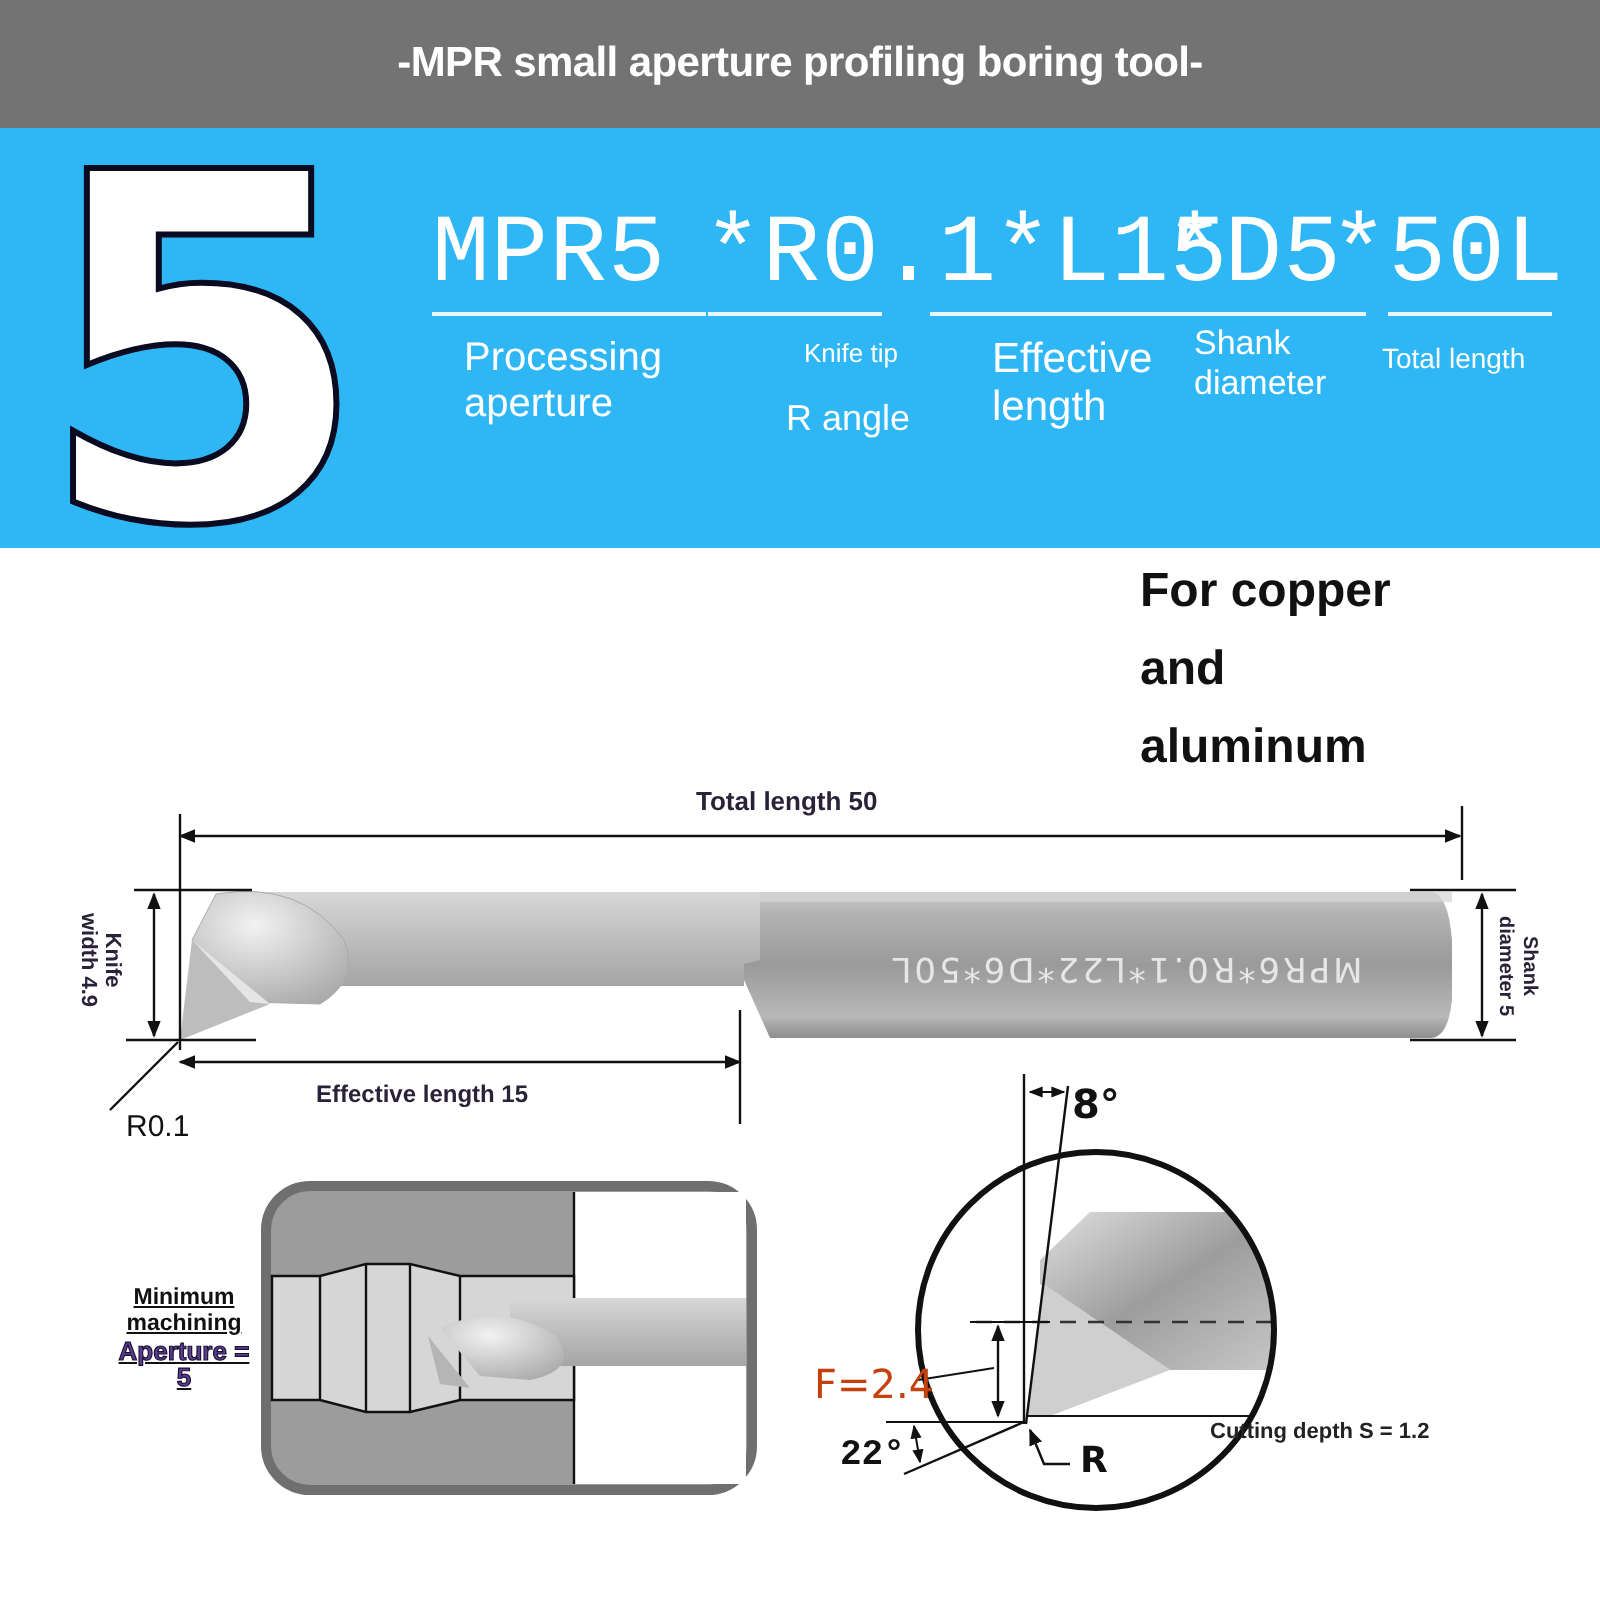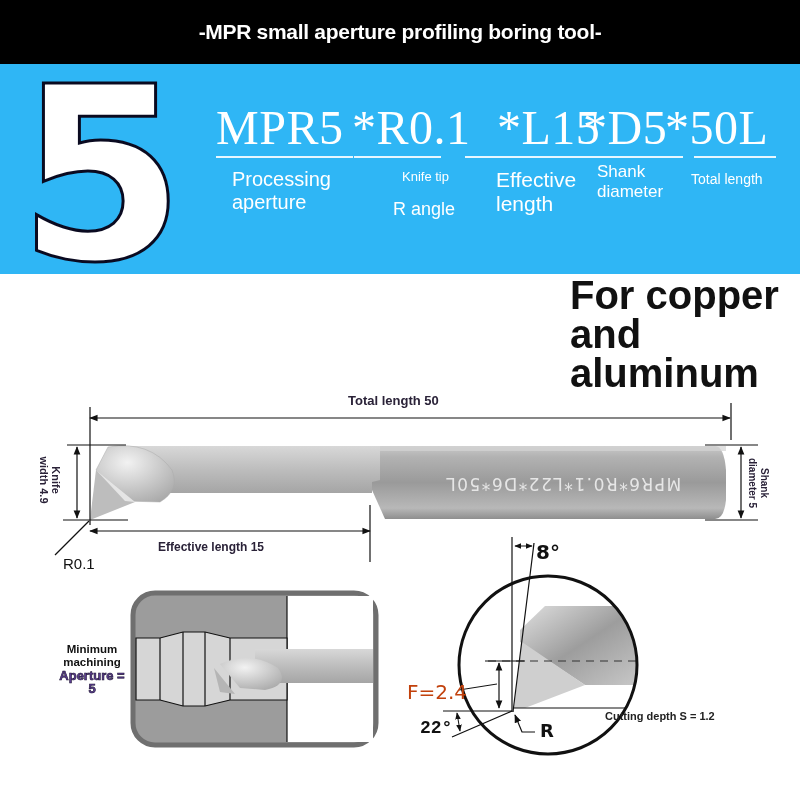--- a/index.html
+++ b/index.html
@@ -1,25 +1,25 @@
 <!DOCTYPE html>
 <html><head>
 <meta charset="utf-8">
 <style>
   html,body{margin:0;padding:0;}
   body{width:800px;height:800px;position:relative;overflow:hidden;background:#ffffff;font-family:"Liberation Sans",sans-serif;}
-  .topbar{position:absolute;left:0;top:0;width:800px;height:64px;background:#000000;display:flex;align-items:center;justify-content:center;}
+  .topbar{position:absolute;left:0;top:0;width:800px;height:64px;background:#737373;display:flex;align-items:center;justify-content:center;}
   .topbar span{color:#fff;font-weight:bold;font-size:21px;font-family:"Liberation Sans",sans-serif;letter-spacing:-0.3px;}
   .blueband{position:absolute;left:0;top:64px;width:800px;height:210px;background:#2fb6f5;}
   .bignum{position:absolute;left:18px;top:66px;font-family:"DejaVu Sans",sans-serif;font-weight:bold;font-size:240px;line-height:220px;color:#fff;-webkit-text-stroke:3px #0a0a20;}
-  .code{position:absolute;top:98px;font-family:Liberation Serif, serif;font-size:48px;color:#fff;line-height:60px;letter-spacing:0.5px;}
+  .code{position:absolute;top:98px;font-family:Liberation Mono, monospace;font-size:48px;color:#fff;line-height:60px;letter-spacing:0.5px;}
   .uline{position:absolute;top:156px;height:2px;background:#e8f7ff;}
   .lbl{position:absolute;color:#fff;font-weight:normal;font-family:"Liberation Sans",sans-serif;line-height:1.15;}
   .desc{position:absolute;left:122px;top:326px;font-size:15.5px;font-weight:bold;color:#33303a;line-height:21px;}
-  .forcu{position:absolute;left:570px;top:276px;font-size:40px;font-weight:bold;color:#111;line-height:39px;}
+  .forcu{position:absolute;left:570px;top:276px;font-size:24px;font-weight:bold;color:#111;line-height:39px;}
   .dimtxt{position:absolute;font-weight:bold;font-size:13px;color:#2a2238;}
   .vtxt{position:absolute;font-weight:bold;font-size:11px;color:#2a2238;transform-origin:left top;line-height:12px;text-align:center;}
   svg{position:absolute;left:0;top:0;}
 </style>
 </head>
 <body>
 
 <div class="topbar">
   <span>-MPR small aperture profiling boring tool-</span>
 </div>
@@ -160,21 +160,21 @@
 <div class="vtxt" style="left:50px;top:445px;transform:rotate(90deg) translate(0,-12px);width:70px;">
   <div>Knife</div>
   <div>width 4.9</div>
 </div>
 <div class="vtxt" style="left:770px;top:448px;transform:rotate(90deg);width:70px;font-size:10px;">
   <div>Shank</div>
   <div>diameter 5</div>
 </div>
 <div style="position:absolute;left:27px;top:555px;font-size:15px;color:#111;margin-left:36px;">R0.1</div>
 
-<div style="position:absolute;left:52px;top:643px;width:80px;text-align:center;font-weight:bold;font-size:11.5px;color:#111;line-height:13px;">
+<div style="position:absolute;left:52px;top:643px;width:80px;text-align:center;font-weight:bold;font-size:11.5px;color:#111;line-height:13px;text-decoration:underline;">
   <div>Minimum</div>
   <div>machining</div>
   <div style="color:#5b3d91;font-size:13px;-webkit-text-stroke:0.6px #1a1030;">Aperture =</div>
   <div style="color:#5b3d91;font-size:13px;-webkit-text-stroke:0.6px #1a1030;">5</div>
 </div>
 
 <div style="position:absolute;left:536px;top:540px;font-size:20px;font-weight:bold;color:#111;font-family:'DejaVu Sans',sans-serif;">8°</div>
 <div style="position:absolute;left:407px;top:680px;font-size:20px;color:#c2410c;font-family:'DejaVu Sans',sans-serif;">F=2.4</div>
 <div style="position:absolute;left:605px;top:690px;font-size:11px;font-weight:bold;color:#222;margin-top:20px;">Cutting depth S = 1.2</div>
 <div style="position:absolute;left:420px;top:718px;font-size:18px;font-weight:bold;color:#111;font-family:Liberation Mono, monospace;">22°</div>

